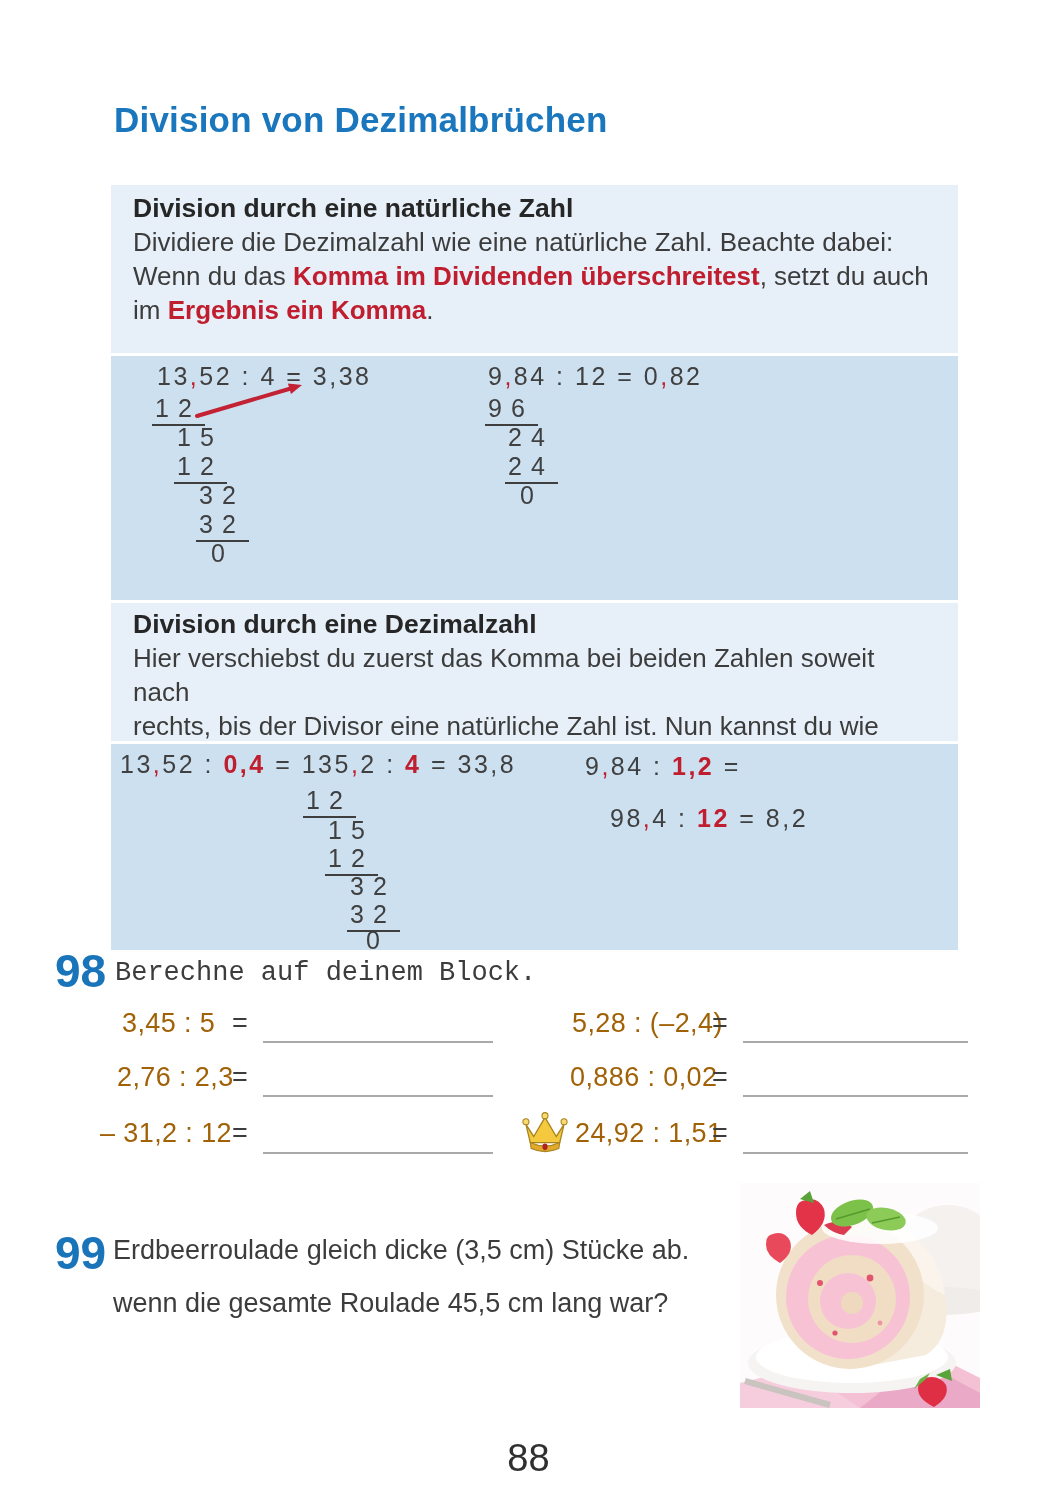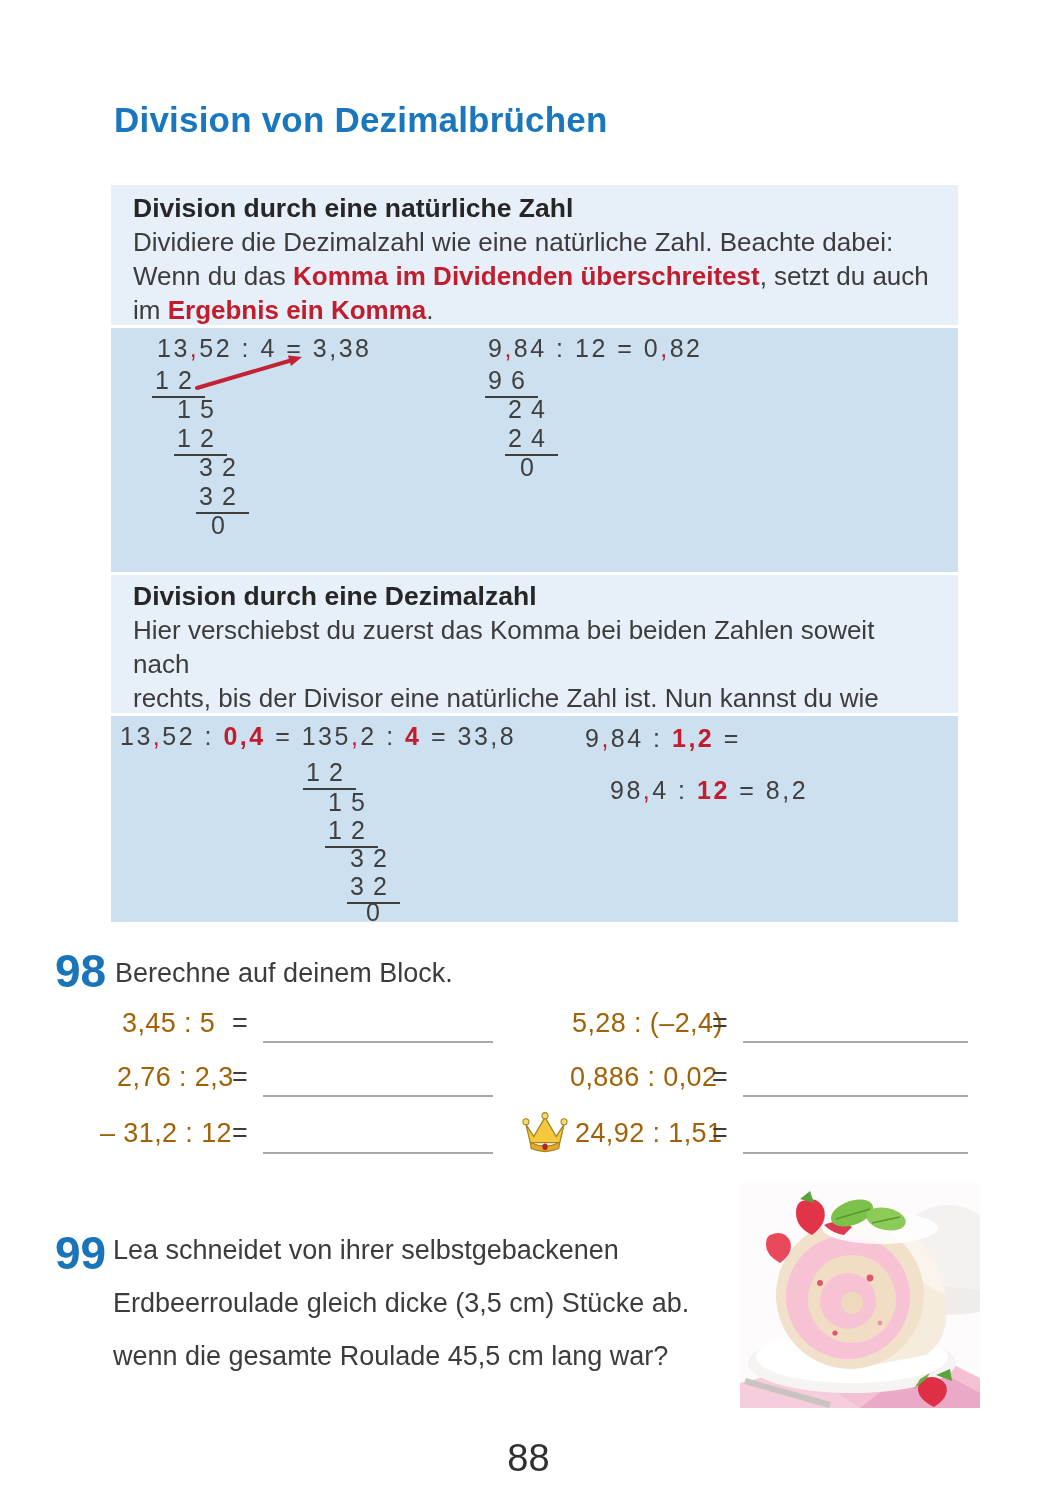--- a/index.html
+++ b/index.html
@@ -8,21 +8,21 @@
     font-family:"Liberation Sans", sans-serif;color:#3c3c3c;overflow:hidden;
   }
   .title{
     position:absolute;left:114px;top:100px;margin:0;
     font-size:35px;font-weight:bold;color:#1a77bd;letter-spacing:0.2px;
   }
   .infobox{position:absolute;left:111px;top:185px;width:847px;}
   .sec{box-sizing:border-box;width:847px;padding:6px 22px;margin-bottom:3px;position:relative;}
   .sec.light{background:#e7f0f8;}
   .sec.dark{background:#cde0f0;}
-  .sec1{height:140px;}
+  .sec1{height:168px;}
   .sec2{height:244px;}
   .sec3{height:138px;}
   .sec4{height:206px;}
   .sec-heading{font-size:26.5px;font-weight:bold;color:#262626;line-height:34px;}
   .sec-line{font-size:26px;line-height:34px;color:#3c3c3c;}
   .red{color:#c01d2e;}
   .b{font-weight:bold;}
   .chead{position:absolute;font-size:25px;letter-spacing:2.5px;color:#404040;white-space:pre;}
   .crow{position:absolute;font-size:25px;letter-spacing:9px;color:#404040;white-space:pre;}
   .u{border-bottom:2.5px solid #3f3f3f;padding:0 4px 1px 3px;margin-left:-3px;}
@@ -99,21 +99,21 @@
       <div class="crow u" style="left:239px;top:156px;">32</div>
       <div class="crow" style="left:255px;top:182px;">0</div>
 
       <div class="chead" style="left:474px;top:8px;"><span>9</span><span class="red">,</span><span>84 : </span><span class="red b">1,2</span><span> =</span></div>
 
       <div class="chead" style="left:499px;top:60px;"><span>98</span><span class="red">,</span><span>4 : </span><span class="red b">12</span><span> = 8,2</span></div>
     </div>
   </div>
 
   <div class="exnum" style="left:55px;top:948px;">98</div>
-  <div class="ex-instr" style="left:115px;top:957px;">Berechne auf deinem Block.</div>
+  <div class="ex-instr" style="left:115px;top:957px;font-family:Liberation Mono, monospace;">Berechne auf deinem Block.</div>
 
   <div class="expr" style="left:122px;top:1008px;">3,45 : 5</div>
   <div class="eq" style="left:232px;top:1008px;">=</div>
   <div class="ansline" style="left:263px;top:1041px;width:230px;"></div>
 
   <div class="expr" style="left:117px;top:1062px;">2,76 : 2,3</div>
   <div class="eq" style="left:232px;top:1062px;">=</div>
   <div class="ansline" style="left:263px;top:1095px;width:230px;"></div>
 
   <div class="expr" style="left:100px;top:1118px;">– 31,2 : 12</div>
@@ -135,21 +135,20 @@
     <circle cx="52" cy="13" r="3.5" fill="#f8da6e" stroke="#a8821e" stroke-width="1.2"></circle>
     <path d="M13 37 Q30 45 47 37 L46 44 Q30 51 14 44 Z" fill="#e0a92c" stroke="#a8821e" stroke-width="1.2"></path>
     <ellipse cx="30" cy="42" rx="3" ry="3.8" fill="#b02222"></ellipse>
   </svg>
   <div class="expr" style="left:575px;top:1118px;">24,92 : 1,51</div>
   <div class="eq" style="left:712px;top:1118px;">=</div>
   <div class="ansline" style="left:743px;top:1152px;width:225px;"></div>
 
   <div class="exnum" style="left:55px;top:1230px;">99</div>
   <div class="ex99-lines">
-    <div>Lea schneidet von ihrer selbstgebackenen</div>
     <div>Erdbeerroulade gleich dicke (3,5 cm) Stücke ab.</div>
     <div>wenn die gesamte Roulade 45,5 cm lang war?</div>
   </div>
 
   <svg class="photo" viewBox="0 0 240 225">
     <rect width="240" height="225" fill="#fdfbfb"></rect>
     <ellipse cx="208" cy="70" rx="52" ry="48" fill="#f4f1ef"></ellipse>
     <ellipse cx="200" cy="118" rx="60" ry="14" fill="#efecea"></ellipse>
     <path d="M60 195 L170 160 L240 195 L240 225 L40 225 Z" fill="#f3c0d4"></path>
     <path d="M120 225 L180 178 L240 210 L240 225 Z" fill="#eaa9c6"></path>

